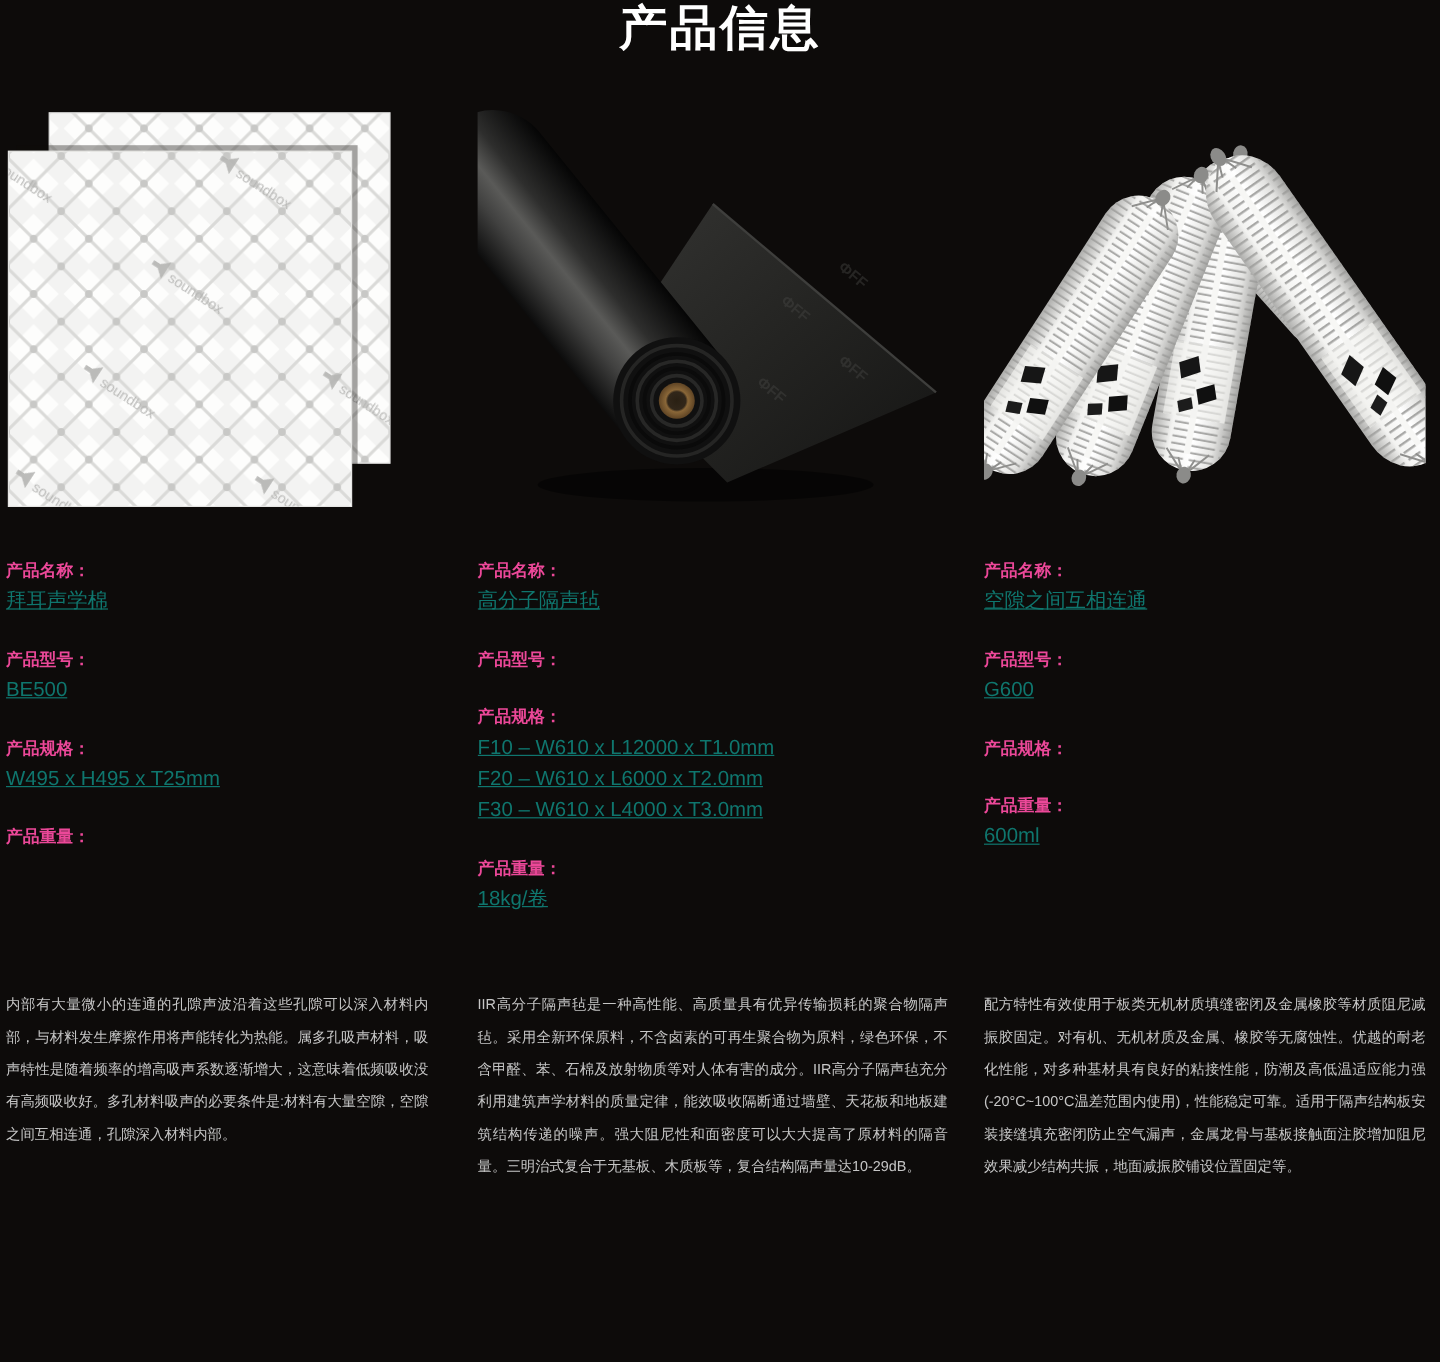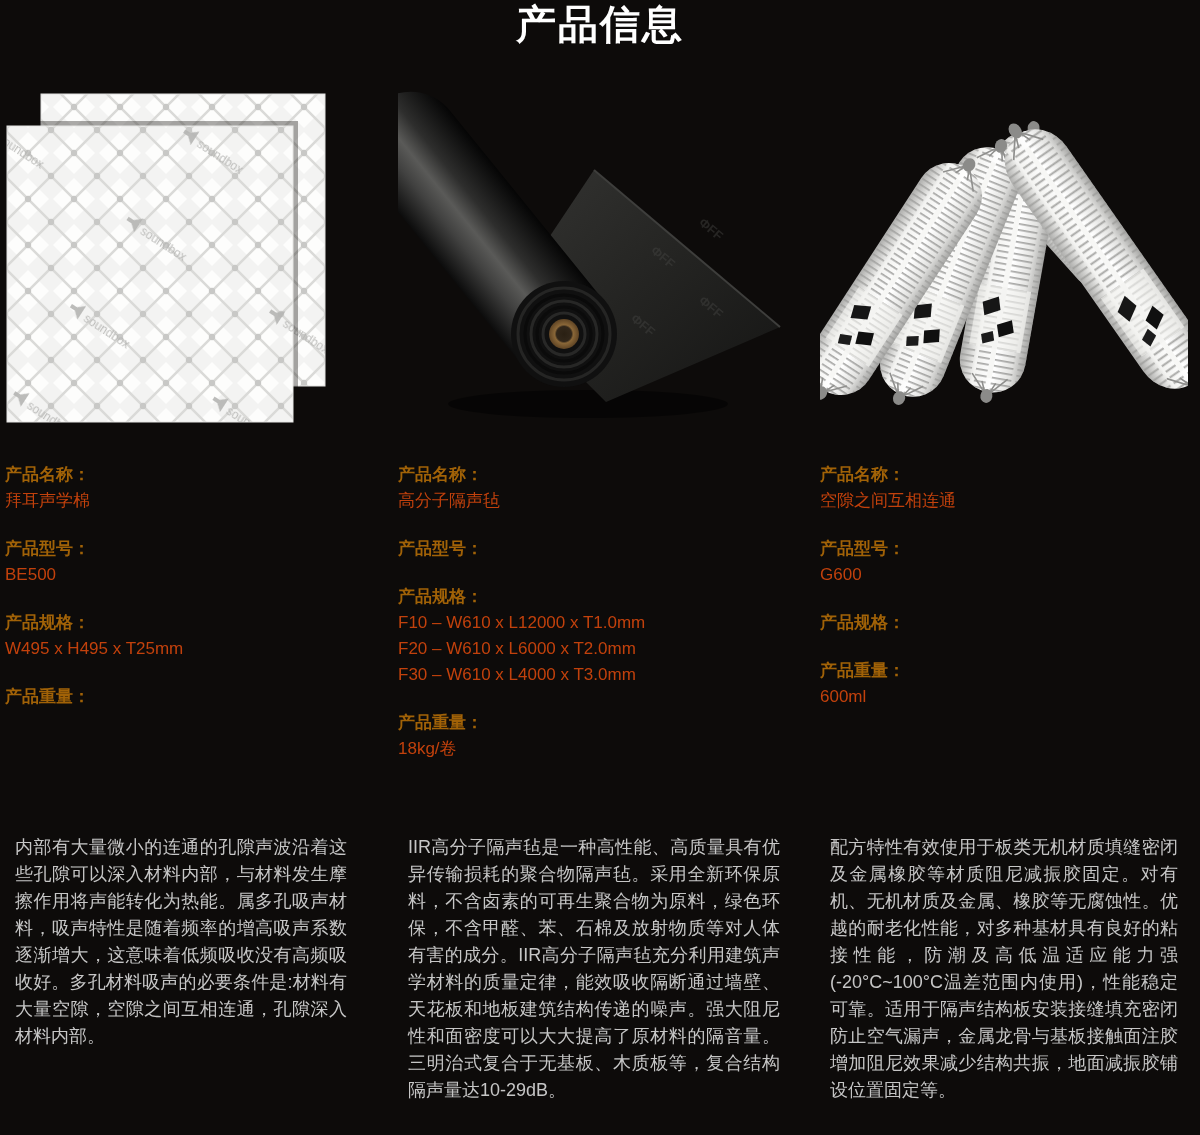--- a/index.html
+++ b/index.html
@@ -9,23 +9,23 @@
          font-weight:bold;color:#ffffff;letter-spacing:2px;}
   .grid{display:flex;margin-top:36px;align-items:flex-start;}
   .col{display:flex;flex-direction:column;}
   .col1{margin-left:5px;width:352px;}
   .col2{margin-left:41px;width:392px;}
   .col3{margin-left:30px;width:368px;}
   .image-box{height:350px;position:relative;overflow:visible;}
   .image-box svg{display:block;}
   .info{box-sizing:border-box;height:390px;padding-top:28px;overflow:hidden;}
   .group{margin-bottom:22px;}
-  .label{font-size:17px;font-weight:bold;color:#a16207;line-height:26px;}
-  .value{font-size:17px;color:#c2410c;line-height:26px;}
-  .desc{margin:10px;font-size:18px;line-height:27px;color:#c6c6c6;text-align:justify;}
+  .label{font-size:14px;font-weight:bold;color:#ec4899;line-height:26px;}
+  .value{font-size:17px;color:#0f766e;line-height:26px;text-decoration:underline;}
+  .desc{margin:0;font-size:12px;line-height:27px;color:#c6c6c6;text-align:justify;}
 </style>
 </head>
 <body>
 
 <div class="page">
   <h1 class="title">产品信息</h1>
 
   <div class="grid">
 
     <div class="col col1">

